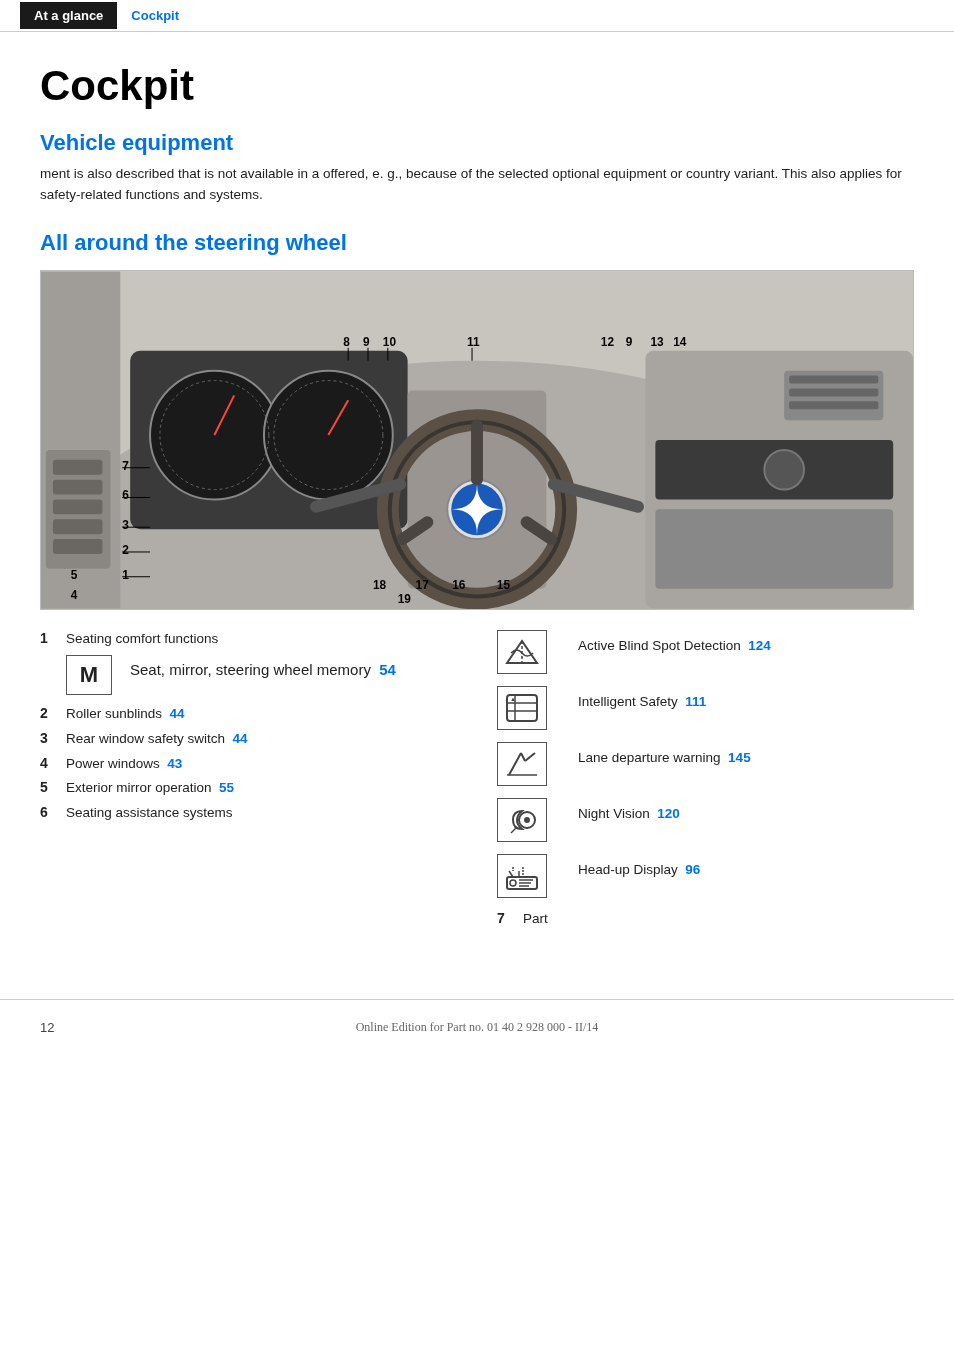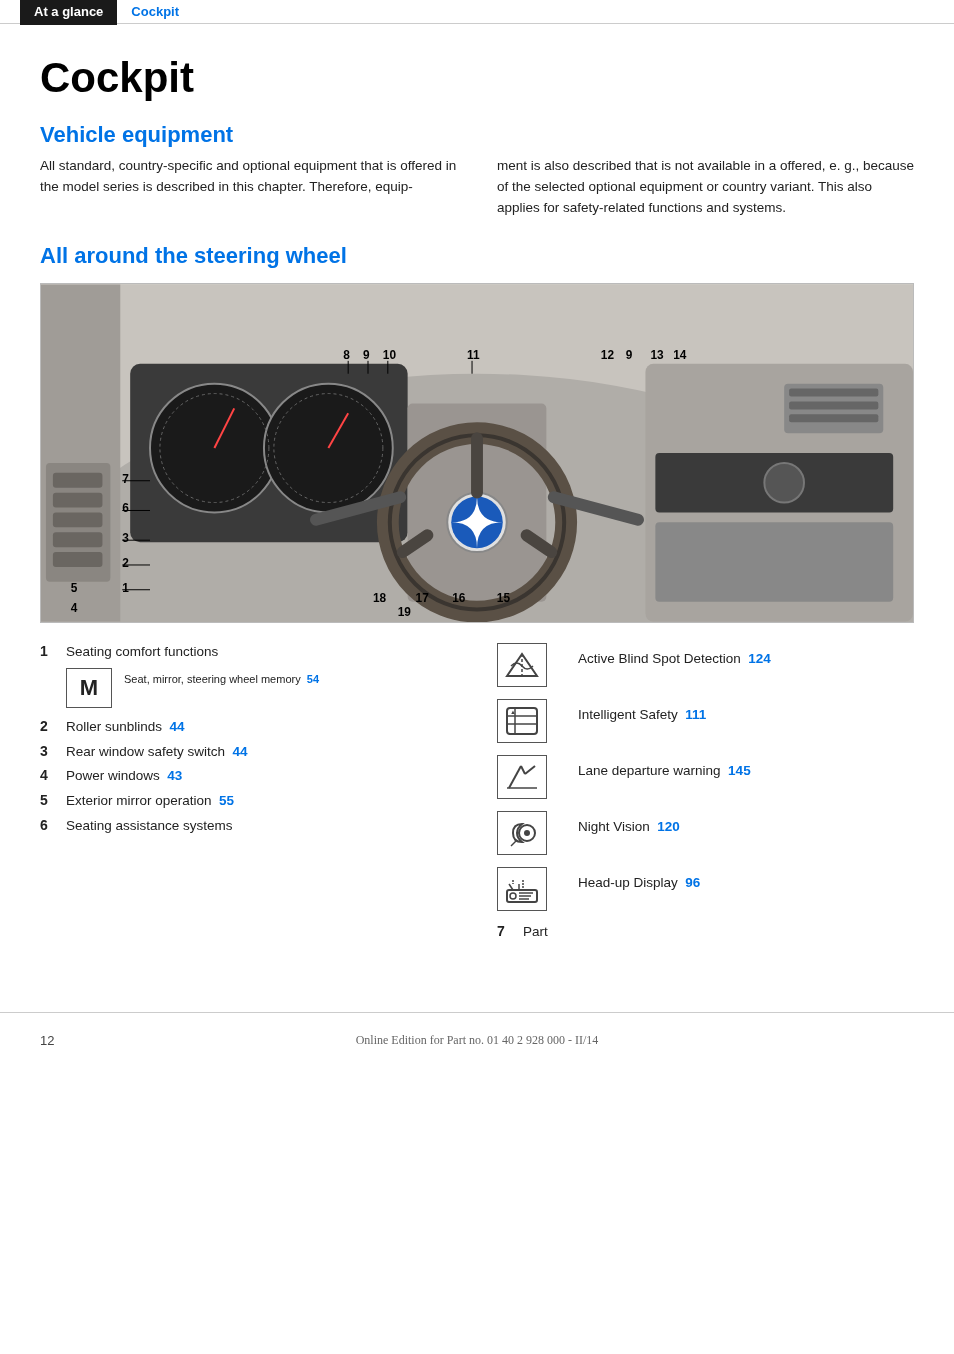--- a/index.html
+++ b/index.html
@@ -11,21 +11,21 @@
       width: 954px;
       min-height: 1354px;
     }
 
     
     .top-nav {
       display: flex;
       align-items: center;
       border-bottom: 1px solid #ccc;
       padding: 0 20px;
-      height: 24px;
+      height: 32px;
       background: #fff;
     }
     .nav-item {
       padding: 6px 14px;
       font-size: 13px;
       color: #555;
       cursor: pointer;
     }
     .nav-item.active {
       background: #1a1a1a;
@@ -170,23 +170,24 @@
       border: 1.5px solid #555;
       display: flex;
       align-items: center;
       justify-content: center;
       flex-shrink: 0;
       font-size: 18px;
       background: #fff;
     }
 
     .sub-item-text {
-      font-size: 11px;
+      font-size: 15px;
       line-height: 1.4;
       padding-top: 4px;
+      margin-left: 6px;
     }
 
     .sub-item-link {
       color: #0073e6;
       font-weight: bold;
     }
 
     
     .right-item-entry {
       display: flex;
@@ -258,21 +259,20 @@
   <div class="nav-item current">Cockpit</div>
 </div>
 
 <div class="page">
 
   <h1 class="page-title">Cockpit</h1>
 
   <h2 class="section-heading">Vehicle equipment</h2>
 
   <div class="intro-columns">
-    <div class="intro-col">All standard, country-specific and optional equipment that is offered in the model series is described in this chapter. Therefore, equip-</div>
     <div class="intro-col">ment is also described that is not available in a offered, e. g., because of the selected optional equipment or country variant. This also applies for safety-related functions and systems.</div>
   </div>
 
   <h2 class="steering-section-heading">All around the steering wheel</h2>
 
   <div class="cockpit-image">
     <svg viewBox="0 0 880 340" xmlns="http://www.w3.org/2000/svg">
 
       <rect x="0" y="0" width="880" height="340" fill="#c8c4be"></rect>
 

